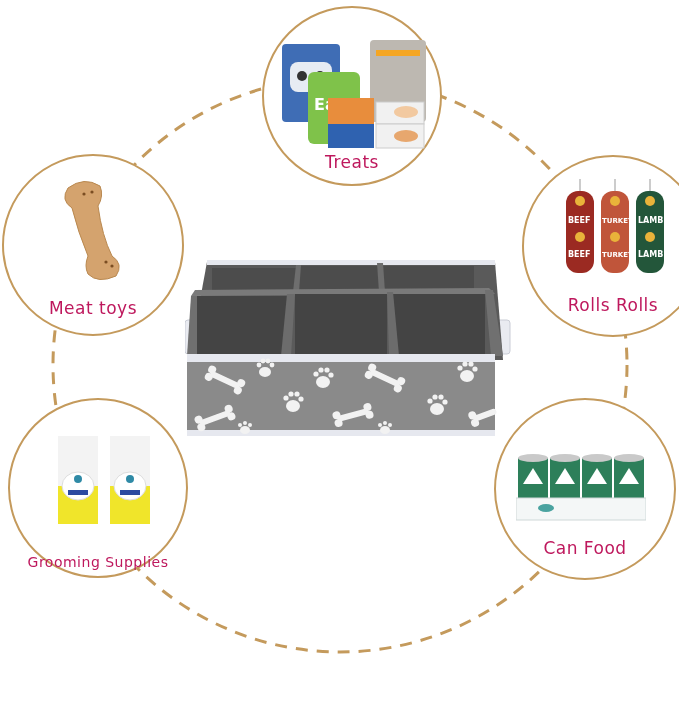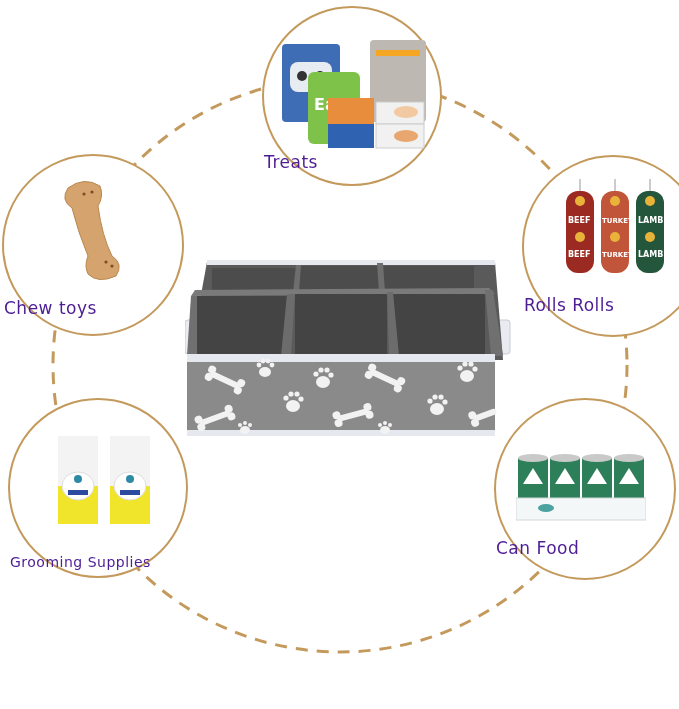--- a/index.html
+++ b/index.html
@@ -2,21 +2,21 @@
 <html><head>
 <meta charset="utf-8">
 <style>
   html, body { margin:0; padding:0; background:#ffffff; }
   body { width:679px; height:709px; position:relative; overflow:hidden; font-family:"DejaVu Sans", sans-serif; }
   #stage { position:absolute; left:0; top:0; width:679px; height:709px; }
   .circle {
     position:absolute; border:2px solid #c49a5c; border-radius:50%; background:#ffffff; box-sizing:border-box;
   }
   .label {
-    position:absolute; left:0; right:0; color:#4c1d95; font-size:17px; letter-spacing:0.5px;
+    position:absolute; left:0; right:0; text-align:center; color:#be185d; font-size:17px; letter-spacing:0.5px;
     font-family:"DejaVu Sans", sans-serif;
   }
   .label.small { font-size:14px;margin-top:16px; }
   .prod { position:absolute; }
 </style>
 </head>
 <body>
 
 <div id="stage">
 
@@ -161,21 +161,21 @@
   </div>
 
   <div class="circle" style="left:2px;top:154px;width:182px;height:182px;">
     <svg class="prod" width="80" height="110" style="left:50px;top:20px;" viewBox="0 0 80 110">
       <path d="M14,12 Q30,0 46,10 Q50,20 44,30 Q48,60 58,80 Q70,88 62,100 Q44,108 34,98 Q30,90 34,80 Q24,56 18,32 Q6,24 14,12 Z" fill="#d4a36e" stroke="#b9884f" stroke-width="1"></path>
       <circle cx="30" cy="18" r="1.6" fill="#7a4d22"></circle>
         <circle cx="38" cy="16" r="1.6" fill="#7a4d22"></circle>
       <circle cx="52" cy="86" r="1.6" fill="#7a4d22"></circle>
         <circle cx="58" cy="90" r="1.6" fill="#7a4d22"></circle>
     </svg>
-    <div class="label" style="top:142px;">Chew toys</div>
+    <div class="label" style="top:142px;">Meat toys</div>
   </div>
 
   <div class="circle" style="left:522px;top:155px;width:182px;height:182px;">
     <svg class="prod" width="110" height="100" style="left:36px;top:22px;" viewBox="0 0 110 100">
       <line x1="20" y1="0" x2="20" y2="12" stroke="#999"></line>
       <line x1="55" y1="0" x2="55" y2="12" stroke="#999"></line>
       <line x1="90" y1="0" x2="90" y2="12" stroke="#999"></line>
       <rect x="6" y="12" width="28" height="82" rx="12" fill="#9b2a22"></rect>
       <rect x="41" y="12" width="28" height="82" rx="12" fill="#c0553a"></rect>
       <rect x="76" y="12" width="28" height="82" rx="12" fill="#23563a"></rect>

